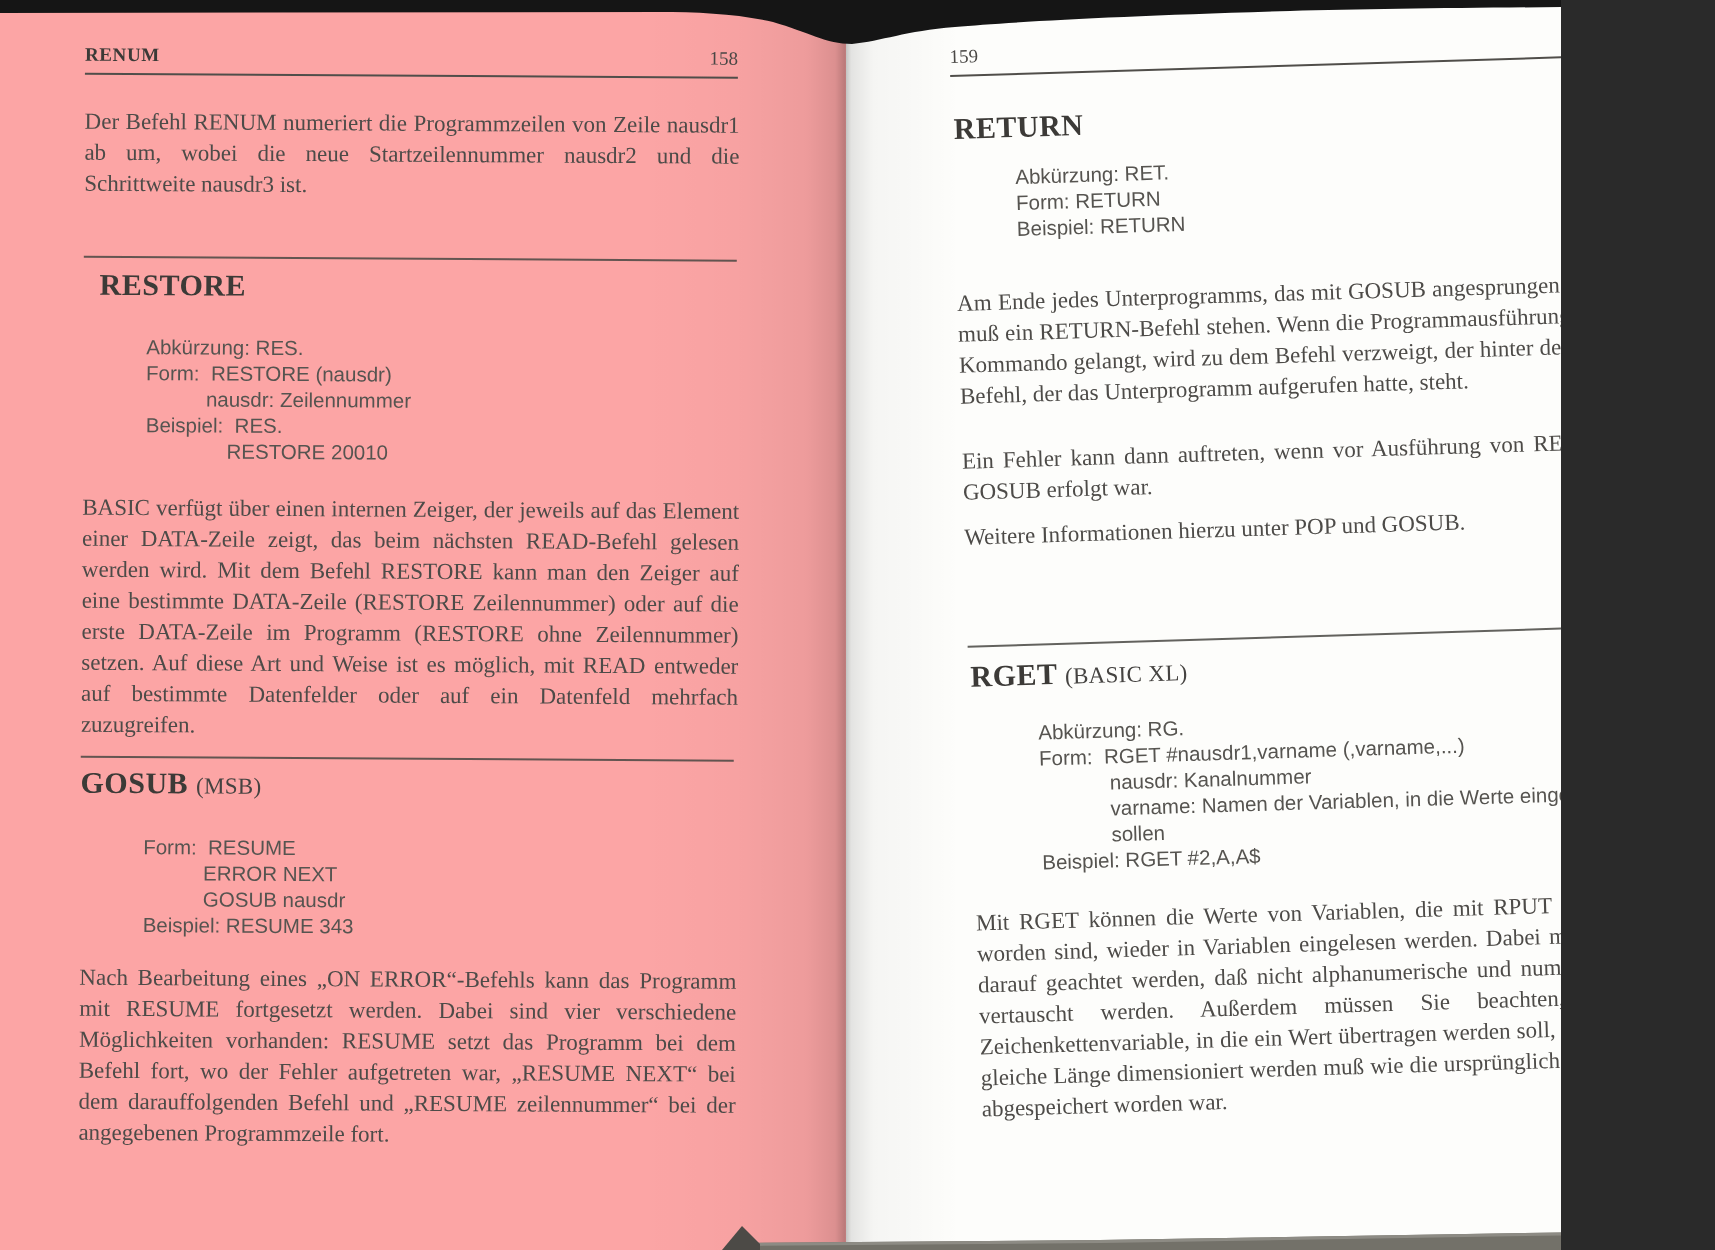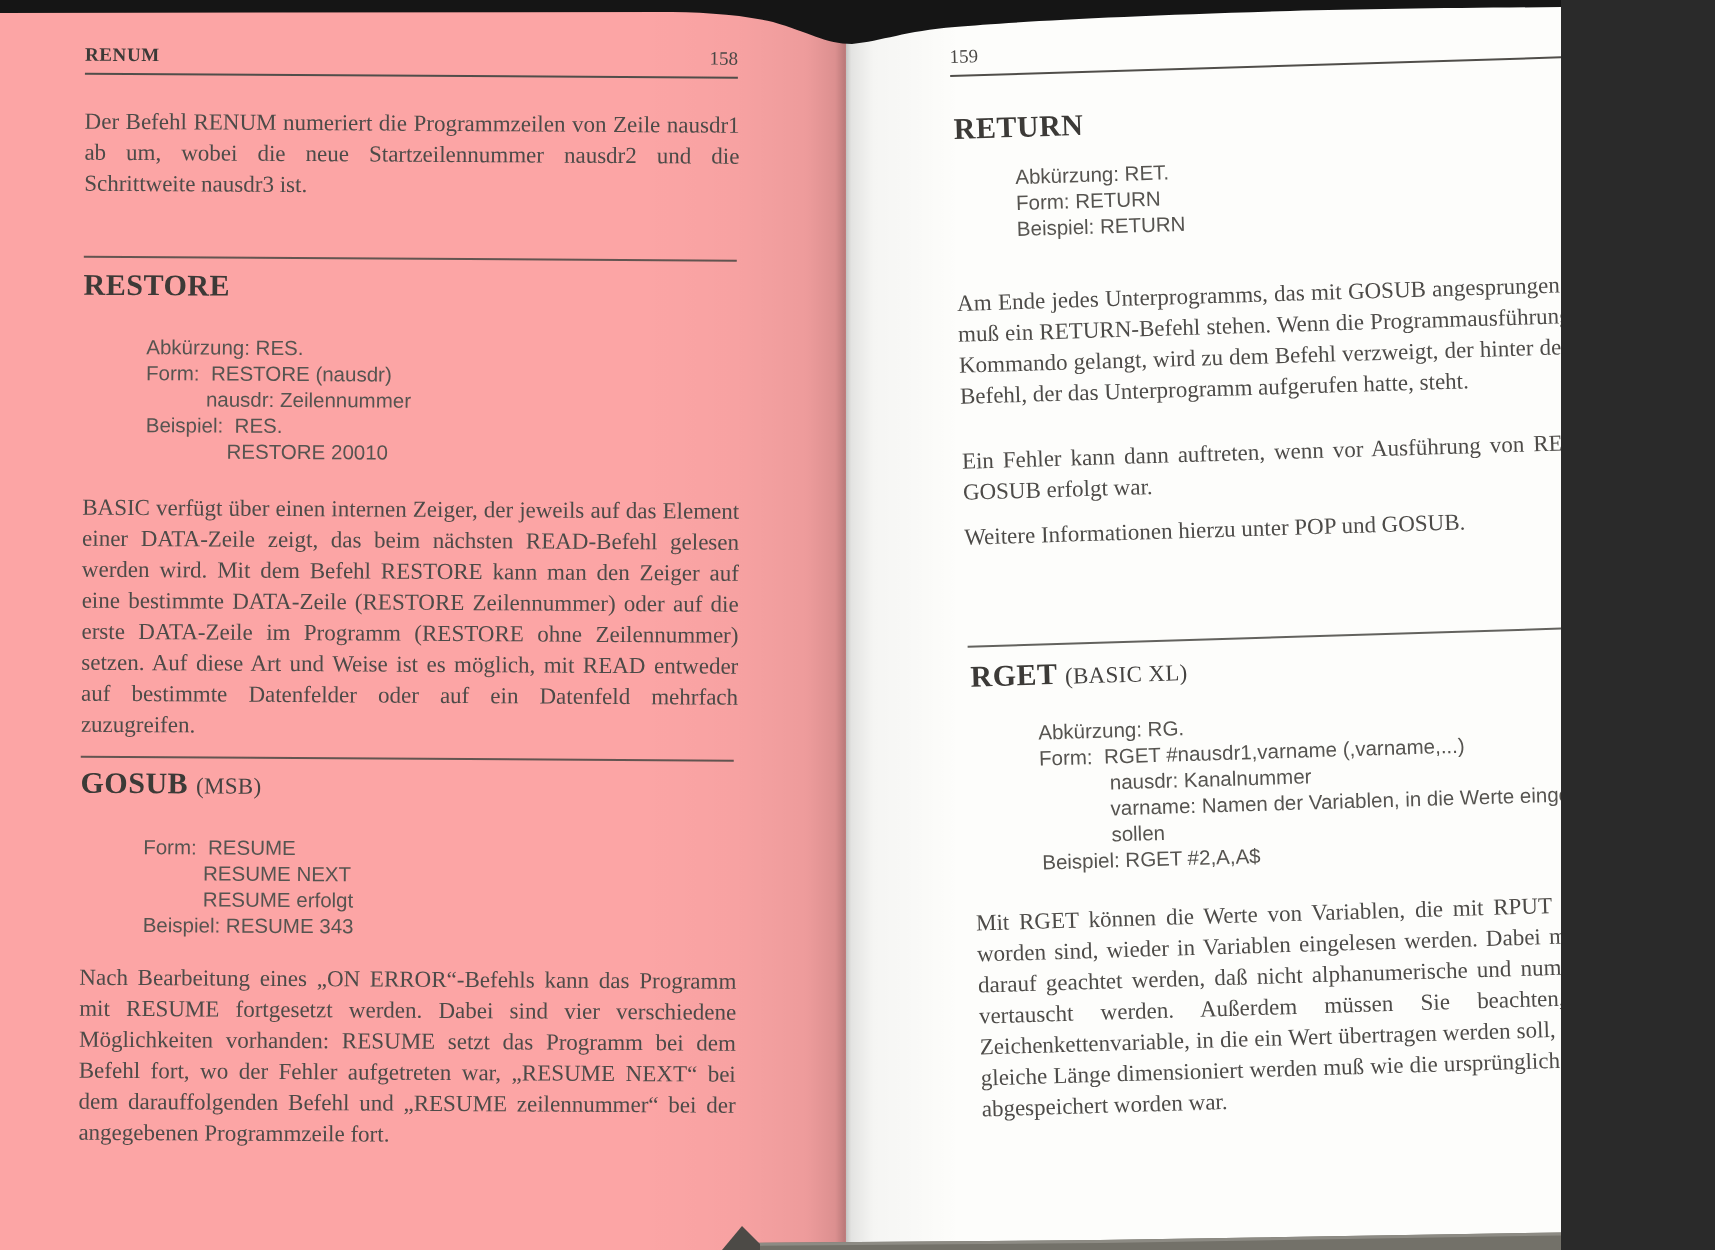--- a/index.html
+++ b/index.html
@@ -53,43 +53,43 @@
 
     <div class="run-row abs" style="left:0;top:44px;width:653px;">
       <span class="run-head">RENUM</span>
       <span class="pagenum">158</span>
     </div>
 
     <p class="body-par abs" style="left:0;top:106px;width:655px;">Der Befehl RENUM numeriert die Programmzeilen von Zeile nausdr1 ab um, wobei die neue Startzeilennummer nausdr2 und die Schrittweite nausdr3 ist.</p>
 
     <div class="divider abs" style="left:0;top:256px;width:653px;"></div>
 
-    <h2 class="sect-h abs" style="left:0;top:268px;font-family:Liberation Serif, serif;">RESTORE</h2>
+    <h2 class="sect-h abs" style="left:16px;top:268px;font-family:Liberation Serif, serif;">RESTORE</h2>
 
     <div class="abs" style="left:63px;top:334px;">
       <div class="spec-line">Abkürzung: RES.</div>
       <div class="spec-line">Form:  RESTORE (nausdr)</div>
       <div class="spec-line ind-a">nausdr: Zeilennummer</div>
       <div class="spec-line">Beispiel:  RES.</div>
       <div class="spec-line ind-b">RESTORE 20010</div>
     </div>
 
     <p class="body-par abs" style="left:0;top:492px;width:657px;">BASIC verfügt über einen internen Zeiger, der jeweils auf das Element einer DATA-Zeile zeigt, das beim nächsten READ-Befehl gelesen werden wird. Mit dem Befehl RESTORE kann man den Zeiger auf eine bestimmte DATA-Zeile (RESTORE Zeilennummer) oder auf die erste DATA-Zeile im Programm (RESTORE ohne Zeilennummer) setzen. Auf diese Art und Weise ist es möglich, mit READ entweder auf bestimmte Datenfelder oder auf ein Datenfeld mehrfach zuzugreifen.</p>
 
     <div class="divider abs" style="left:0;top:756px;width:653px;"></div>
 
     <h2 class="sect-h abs" style="left:0;top:766px;">
       <span>GOSUB</span>
       <span class="sect-suffix">(MSB)</span>
     </h2>
 
     <div class="abs" style="left:63px;top:834px;">
       <div class="spec-line">Form:  RESUME</div>
-      <div class="spec-line ind-a">RESUME NEXT</div>
-      <div class="spec-line ind-a">RESUME erfolgt</div>
+      <div class="spec-line ind-a">ERROR NEXT</div>
+      <div class="spec-line ind-a">GOSUB nausdr</div>
       <div class="spec-line">Beispiel: RESUME 343</div>
     </div>
 
     <p class="body-par abs" style="left:0;top:962px;width:657px;">Nach Bearbeitung eines „ON ERROR“-Befehls kann das Programm mit RESUME fortgesetzt werden. Dabei sind vier verschiedene Möglichkeiten vorhanden: RESUME setzt das Programm bei dem Befehl fort, wo der Fehler aufgetreten war, „RESUME NEXT“ bei dem darauffolgenden Befehl und „RESUME zeilennummer“ bei der angegebenen Programmzeile fort.</p>
   </div>
 
   <div class="right-content">
 
     <div class="run-row abs" style="left:0;top:46px;width:712px;">
       <span class="pagenum">159</span>

